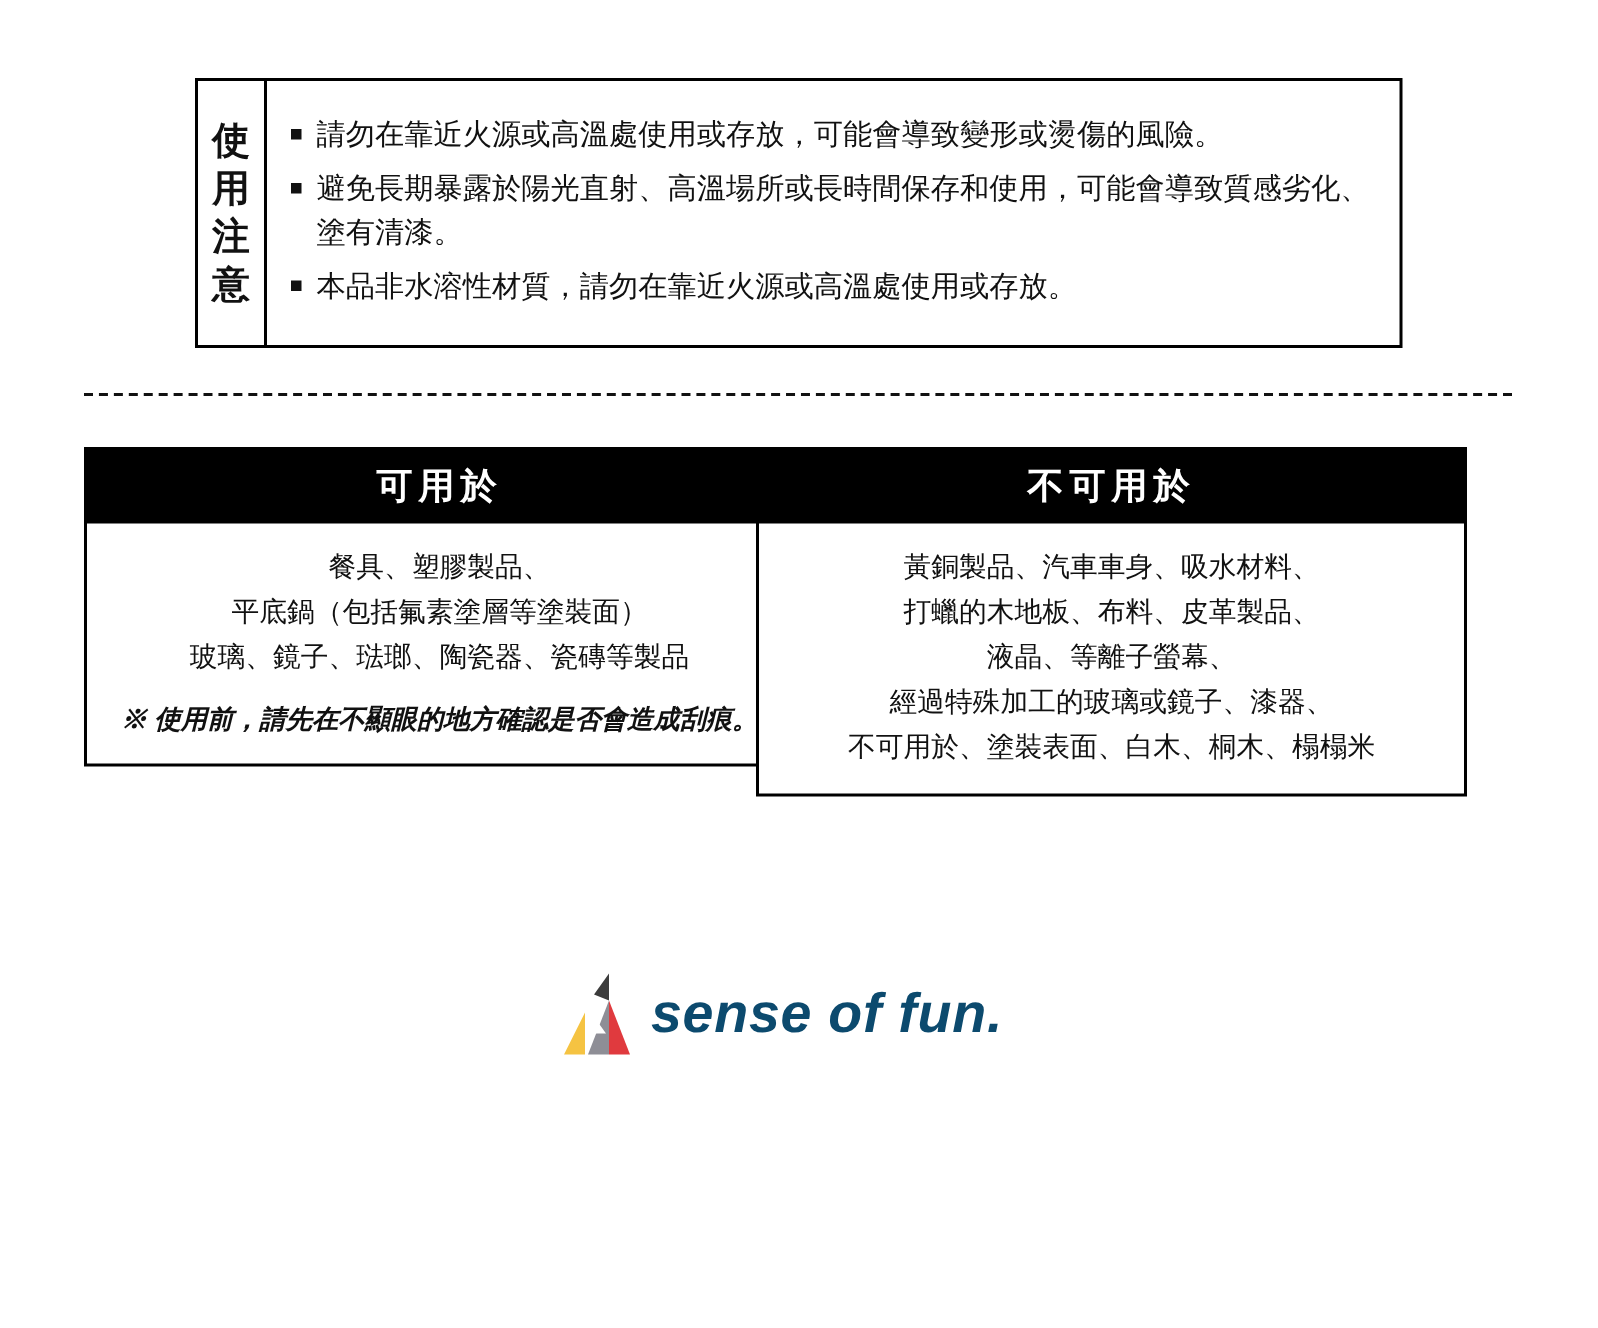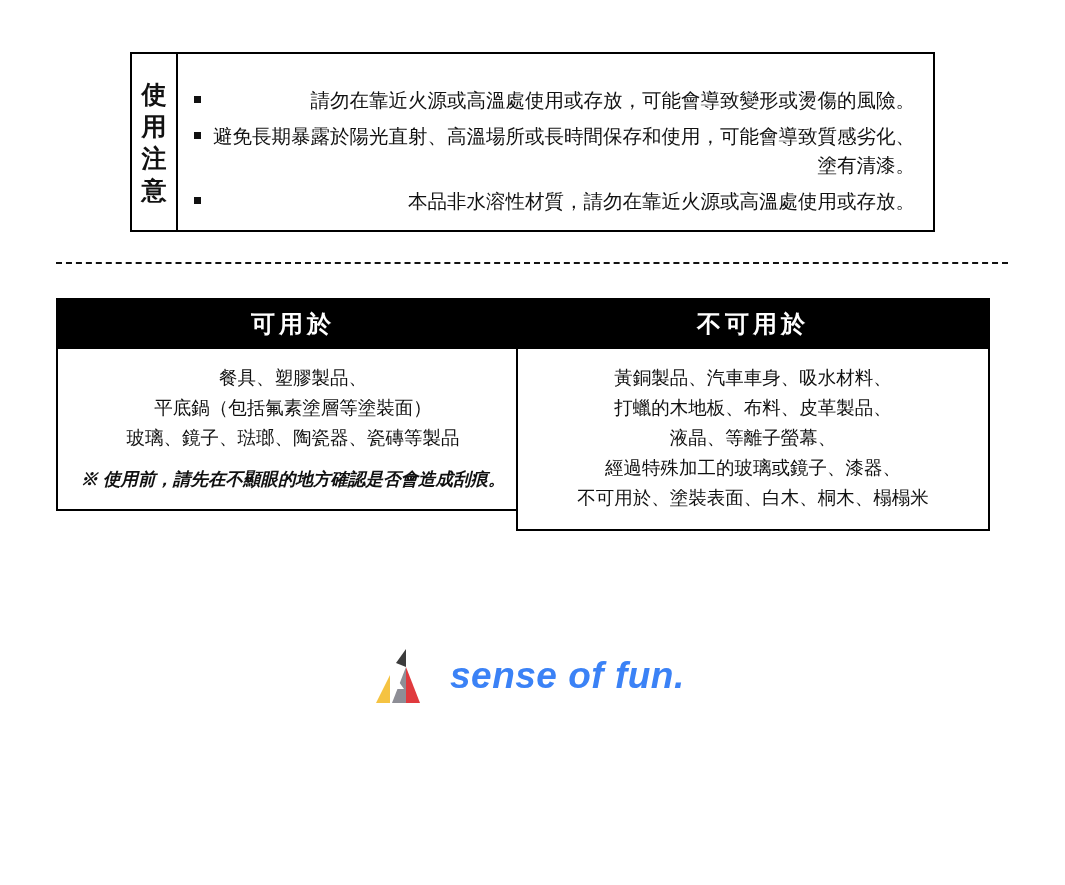--- a/index.html
+++ b/index.html
@@ -40,23 +40,22 @@
     font-size: 25px;
     font-weight: bold;
     line-height: 1.28;
     letter-spacing: 0;
   }
   .notice-label span {
     display: block;
   }
   .notice-body {
     flex: 1 1 auto;
-    padding: 32px 18px 12px 16px;
-    box-sizing: border-box;
-    text-align: right;
+    padding: 22px 18px 12px 16px;
+    box-sizing: border-box;
   }
   .notice-item {
     display: flex;
     align-items: flex-start;
     font-size: 19.5px;
     line-height: 1.52;
     margin-bottom: 6px;
   }
   .notice-item:last-child { margin-bottom: 0; }
   .bullet {
@@ -82,21 +81,21 @@
   
   .table-box {
     position: absolute;
     top: 298px;
     border: 2px solid #000000;
     box-sizing: border-box;
     background: #ffffff;
     width: 474px;
   }
   .table-left { left: 56px; }
-  .table-right { left: 516px; }
+  .table-right { left: 504px; }
 
   .table-head {
     background: #000000;
     color: #ffffff;
     text-align: center;
     font-size: 24px;
     font-weight: bold;
     letter-spacing: 4px;
     padding: 8px 0 9px 0;
   }
@@ -127,25 +126,24 @@
     display: flex;
     align-items: center;
   }
   .logo-mark {
     width: 62px;
     height: 62px;
     position: relative;
     flex: 0 0 auto;
   }
   .logo-text {
-    margin-left: 16px;
     font-size: 37px;
     font-style: italic;
     font-weight: bold;
-    color: #3b82f6;
+    color: #0c4a6e;
     letter-spacing: 0.5px;
   }
 </style>
 </head>
 <body>
 
 <div class="notice-block">
   <div class="notice-label">
     <span>使</span>
     <span>用</span>

